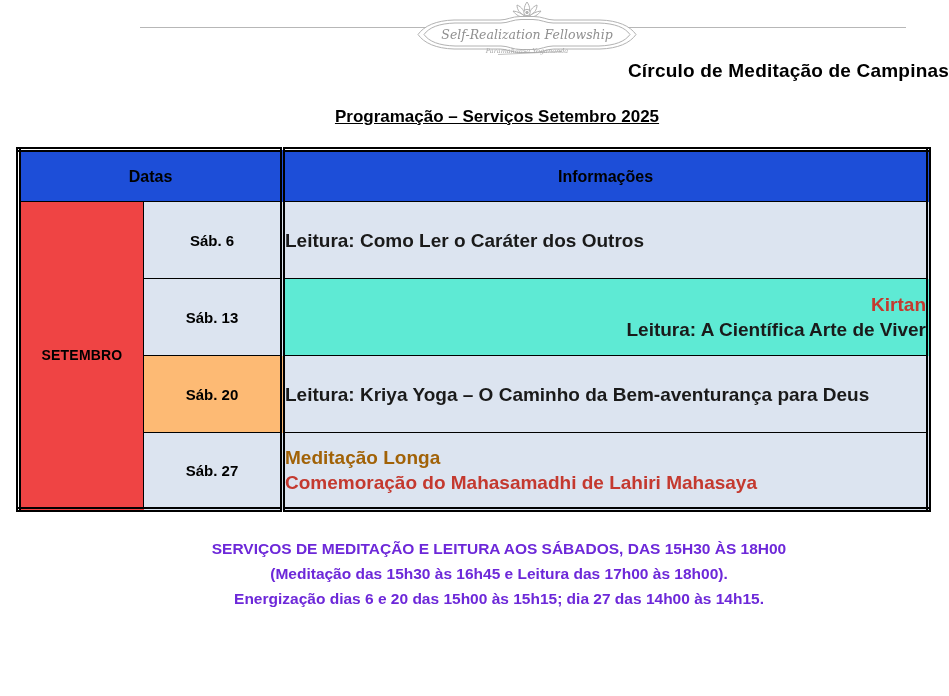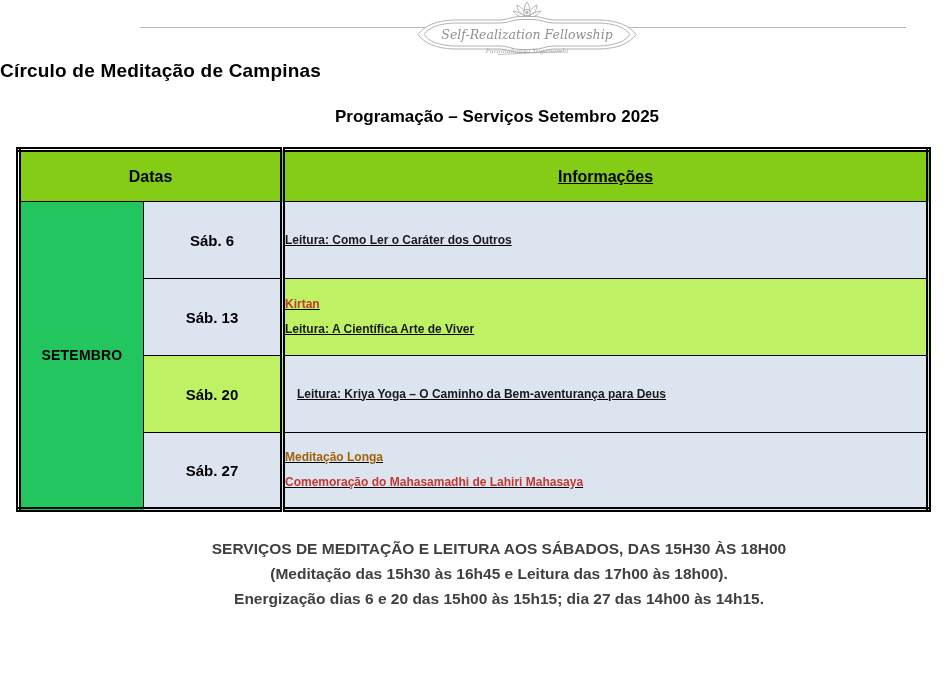--- a/index.html
+++ b/index.html
@@ -6,40 +6,40 @@
   .page{
     position:relative;width:949px;height:696px;background:#fff;overflow:hidden;
     font-family:"Liberation Sans","DejaVu Sans",sans-serif;color:#000;
   }
   
   .hline{position:absolute;top:27px;left:140px;width:766px;height:1px;background:#b7b7b7;z-index:0;}
   .emblem{position:absolute;top:1px;left:527px;transform:translateX(-50%);z-index:1;text-align:right;}
   
   .title{
     position:absolute;top:60px;left:0;width:100%;box-sizing:border-box;
-    text-align:left;font-size:19px;font-weight:bold;letter-spacing:.2px;
+    text-align:right;font-size:19px;font-weight:bold;letter-spacing:.2px;
   }
   .subtitle{
     position:absolute;top:107px;left:0;width:100%;padding-left:45px;box-sizing:border-box;
-    text-align:center;font-size:17px;font-weight:bold;
+    text-align:center;font-size:17px;font-weight:bold;text-decoration:underline;
   }
   
   table.sched{
     position:absolute;top:147px;left:16px;width:915px;
     border-collapse:collapse;table-layout:fixed;
   }
   table.sched{border:5px double #000;}
   table.sched th,table.sched td{border:1px solid #000;padding:0;}
-  table.sched .info-col{border-left:5px double #000;text-decoration:underline;}
+  table.sched .info-col{border-left:5px double #000;}
   tr.hdr{height:52px;}
   tr.body-row{height:77px;}
-  th.hcell{background:#84cc16;font-size:16px;font-weight:bold;text-align:center;vertical-align:middle;}
-  td.month{background:#22c55e;font-size:14px;font-weight:bold;text-align:center;vertical-align:middle;letter-spacing:.2px;}
+  th.hcell{background:#1d4ed8;font-size:16px;font-weight:bold;text-align:center;vertical-align:middle;}
+  td.month{background:#ef4444;font-size:14px;font-weight:bold;text-align:center;vertical-align:middle;letter-spacing:.2px;}
   td.day{font-size:15px;font-weight:bold;text-align:center;vertical-align:middle;}
-  td.info{font-size:12px;font-weight:bold;text-align:left;vertical-align:middle;padding:4px 6px;margin-left:24px;}
+  td.info{font-size:19px;font-weight:bold;text-align:left;vertical-align:middle;padding:4px 6px;margin-left:24px;}
   td.info .iline{line-height:25px;white-space:nowrap;}
   
   .footer{
     position:absolute;top:536px;left:0;width:100%;padding-left:49px;box-sizing:border-box;
     text-align:center;font-size:15.5px;font-weight:bold;
   }
   .footer .fline{line-height:25px;white-space:pre-wrap;}
 </style>
 </head>
 <body>
@@ -87,40 +87,40 @@
     </tr>
     <tr class="body-row">
       <td class="month" rowspan="4">SETEMBRO</td>
       <td class="day" style="background-color: rgb(220, 228, 240);">Sáb. 6</td>
       <td class="info info-col" style="background-color: rgb(220, 228, 240);">
         <div class="iline" style="color: rgb(26, 26, 26);">Leitura: Como Ler o Caráter dos Outros</div>
       </td>
     </tr>
     <tr class="body-row">
       <td class="day" style="background-color: rgb(220, 228, 240); text-align: center;">Sáb. 13</td>
-      <td class="info info-col" style="background-color: #bef264;">
+      <td class="info info-col" style="background-color: #5eead4; text-align: right;">
         <div class="iline" style="color: rgb(196, 57, 47);">Kirtan</div>
         <div class="iline" style="color: rgb(26, 26, 26);">Leitura: A Científica Arte de Viver</div>
       </td>
     </tr>
     <tr class="body-row">
-      <td class="day" style="background-color: #bef264;">Sáb. 20</td>
+      <td class="day" style="background-color: #fdba74;">Sáb. 20</td>
       <td class="info info-col" style="background-color: rgb(220, 228, 240);">
-        <div class="iline" style="color: rgb(26, 26, 26); padding-left: 12px;">Leitura: Kriya Yoga – O Caminho da Bem-aventurança para Deus</div>
+        <div class="iline" style="color: rgb(26, 26, 26);">Leitura: Kriya Yoga – O Caminho da Bem-aventurança para Deus</div>
       </td>
     </tr>
     <tr class="body-row">
       <td class="day" style="background-color: rgb(220, 228, 240); text-align: center;">Sáb. 27</td>
       <td class="info info-col" style="background-color: rgb(220, 228, 240);">
         <div class="iline" style="color: #a16207;">Meditação Longa</div>
         <div class="iline" style="color: rgb(196, 57, 47);">Comemoração do Mahasamadhi de Lahiri Mahasaya</div>
       </td>
     </tr>
   </tbody>
     </table>
 
-  <div class="footer" style="color: #404040;">
+  <div class="footer" style="color: #6d28d9;">
     <div class="fline">SERVIÇOS DE MEDITAÇÃO E LEITURA AOS SÁBADOS, DAS 15H30 ÀS 18H00</div>
     <div class="fline">(Meditação das 15h30 às 16h45 e Leitura das 17h00 às 18h00).</div>
     <div class="fline">Energização dias 6 e 20 das 15h00 às 15h15; dia 27 das 14h00 às 14h15.</div>
   </div>
 
 </div>
 
 </body></html>

